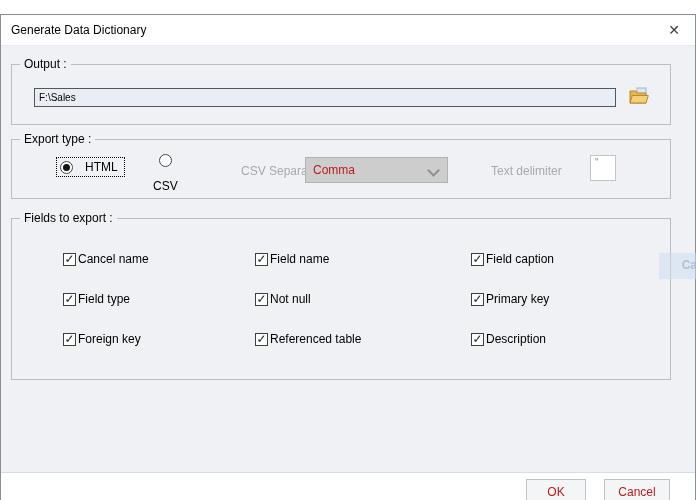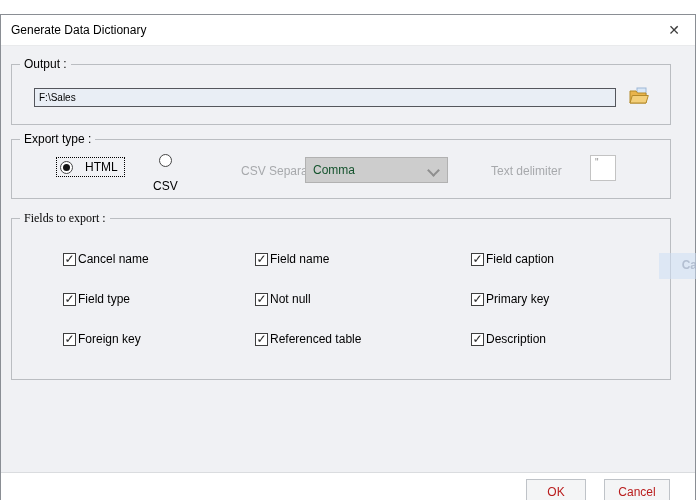--- a/index.html
+++ b/index.html
@@ -21,21 +21,21 @@
     font-size:10px;color:#000;padding:0 4px;outline:none;
   }
   .browse-btn{position:absolute;left:626px;top:71px;width:24px;height:22px;background:transparent;border:none;padding:0;cursor:default;}
   .radio-item{position:absolute;display:flex;align-items:center;gap:12px;padding:2px 6px 2px 3px;border:1px dotted transparent;}
   .radio-item.focused{border:1px dotted #000;}
   .radio-circle{width:13px;height:13px;border:1px solid #464646;border-radius:50%;background:#fff;position:relative;flex:none;box-sizing:border-box;}
   .radio-circle.selected::after{content:"";position:absolute;left:2px;top:2px;right:2px;bottom:2px;background:#141414;border-radius:50%;}
   .dim-label{position:absolute;color:#a7a9ac;white-space:nowrap;}
   .combo{
     position:absolute;left:304px;top:142px;width:143px;height:26px;box-sizing:border-box;
-    background:#cdcdcd;border:1px solid #b1b1b1;color:#14532d;
+    background:#cdcdcd;border:1px solid #b1b1b1;color:#b91c1c;
     display:flex;align-items:center;padding-left:7px;
   }
   .combo-chevron{position:absolute;right:9px;top:8px;width:7px;height:7px;
     border-right:2px solid #8f8f8f;border-bottom:2px solid #8f8f8f;transform:rotate(45deg);}
   .delim-box{position:absolute;left:589px;top:140px;width:26px;height:26px;box-sizing:border-box;
     background:#ffffff;border:1px solid #c3c3c3;color:#8f8f8f;font-size:10px;padding:1px 0 0 4px;}
   .check-item{position:absolute;display:flex;align-items:center;}
   .checkbox{width:13px;height:13px;box-sizing:border-box;border:1px solid #3e3e3e;background:#fff;
     display:flex;align-items:center;justify-content:center;font-size:12px;line-height:1;color:#262626;
     margin-right:2px;flex:none;}
@@ -86,21 +86,21 @@
   <span class="dim-label" style="left:240px;top:149px;">CSV Separator</span>
   <div class="combo">
     <span>Comma</span>
     <span class="combo-chevron"></span>
   </div>
   <span class="dim-label" style="left:490px;top:149px;">Text delimiter</span>
   <div class="delim-box">
     <span>"</span>
   </div>
 
-  <div class="group" style="left:10px;top:203px;width:658px;height:160px;font-family:Liberation Serif, serif;">
+  <div class="group" style="left:10px;top:203px;width:658px;height:160px;">
     <span class="group-label">Fields to export :</span>
   </div>
 
   <div class="check-item" style="left:62px;top:237px;">
     <span class="checkbox">✓</span>
     <span>Cancel name</span>
   </div>
   <div class="check-item" style="left:254px;top:237px;">
     <span class="checkbox">✓</span>
     <span>Field name</span>

